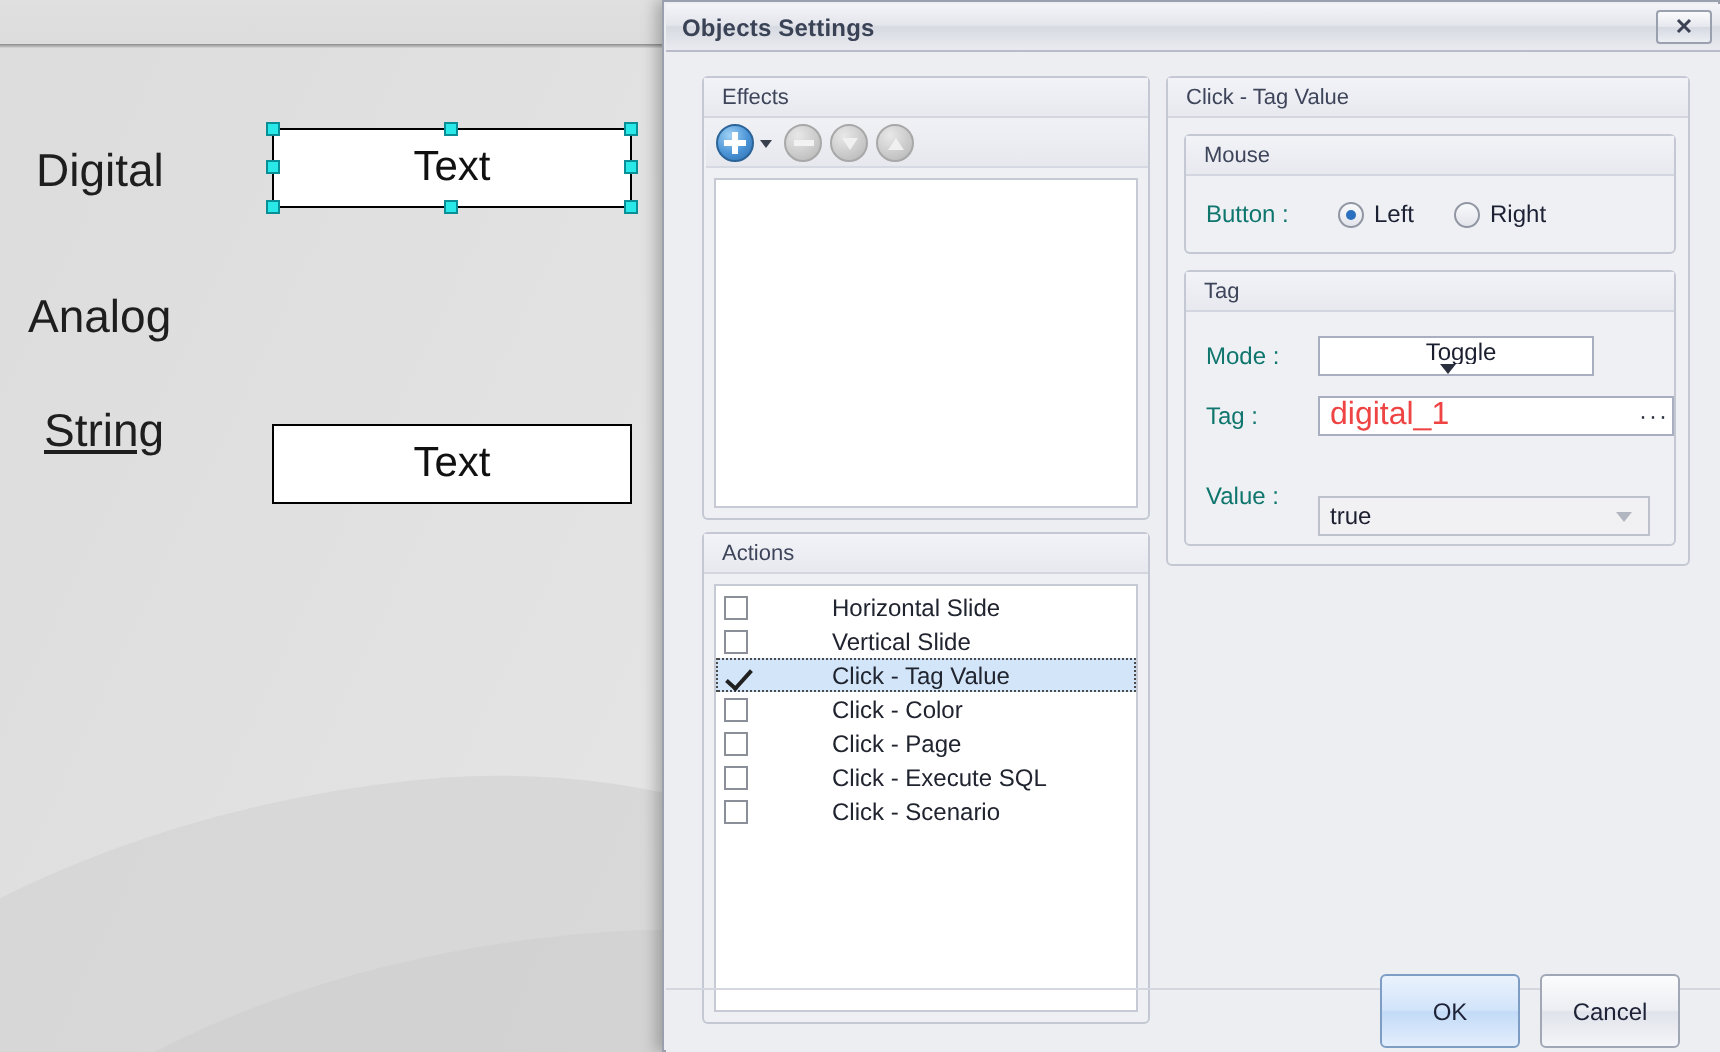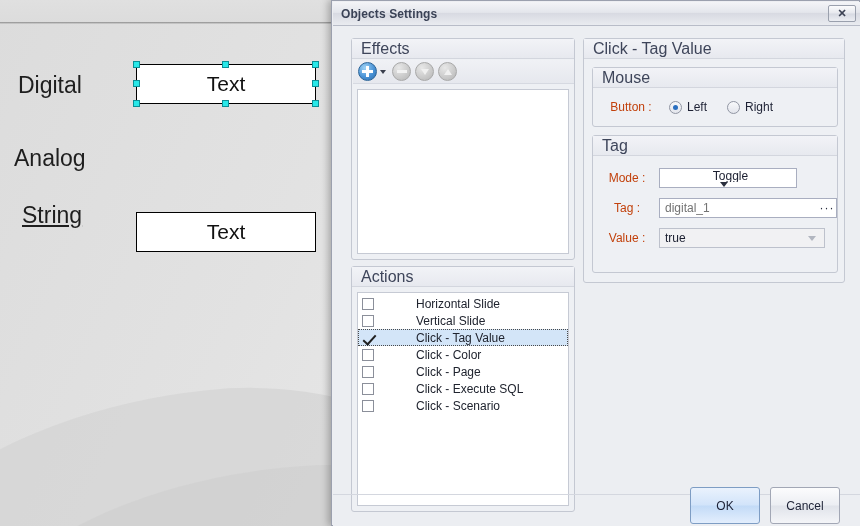--- a/index.html
+++ b/index.html
@@ -147,21 +147,21 @@
     right: 0;
     height: 20px;
     background: linear-gradient(180deg, #f2f3f7 0%, #e7e9ef 100%);
     border-bottom: 1px solid #d3d6de;
     box-sizing: border-box;
     display: flex;
     align-items: center;
   }
   .group-title {
     margin-left: 9px;
-    font-size: 16px;
+    font-size: 11px;
     color: #3e455a;
   }
 
   
   #effects-group { left: 18px; top: 12px; width: 224px; height: 222px; }
   #effects-toolbar {
     position: absolute;
     left: 1px; top: 21px;
     width: 221px; height: 24px;
     background: linear-gradient(180deg, #f0f1f5 0%, #e6e8ee 100%);
@@ -282,22 +282,22 @@
 
   .field-row {
     position: absolute;
     display: flex;
     align-items: center;
     left: 0;
     width: 100%;
   }
   .field-label {
     font-size: 12px;
-    color: #c2410c;
-    text-align: center;
+    color: #0f766e;
+    text-align: left;
     white-space: nowrap;
   }
 
   .radio {
     width: 13px; height: 13px;
     border-radius: 50%;
     box-sizing: border-box;
     border: 1px solid #9196a3;
     background: linear-gradient(180deg, #f8f9fb 0%, #e3e5ec 100%);
     position: relative;
@@ -351,22 +351,22 @@
     box-sizing: border-box;
     display: flex;
     align-items: center;
     position: relative;
   }
   .textfield input {
     border: none;
     outline: none;
     background: transparent;
     font-family: "Liberation Sans", sans-serif;
-    font-size: 12px;
-    color: #737373;
+    font-size: 16px;
+    color: #ef4444;
     flex: 1;
     padding-left: 5px;
     min-width: 0;
   }
   #tag-browse {
     width: 18px;
     height: 18px;
     display: flex;
     align-items: flex-end;
     justify-content: center;
@@ -539,21 +539,21 @@
         <div class="field-row" style="top:62px; padding-left:10px;">
           <span class="field-label" style="width:48px;">Tag :</span>
           <div class="textfield" style="width:178px; margin-left:8px;">
             <input type="text" value="digital_1" style="">
             <span id="tag-browse">···</span>
           </div>
         </div>
 
         <div class="field-row" style="top:92px; padding-left:10px;">
           <span class="field-label" style="width:48px;">Value :</span>
-          <div class="combo disabled" style="width:166px; margin-left:8px;">
+          <div class="combo disabled" style="width:166px; margin-left:8px;margin-top:20px;">
             <span class="combo-text">true</span>
             <span class="combo-arrow"></span>
           </div>
         </div>
       </div>
     </div>
 
     <div id="footer-sep"></div>
     <div class="dlg-button" id="ok-button">OK</div>
     <div class="dlg-button" id="cancel-button">Cancel</div>

